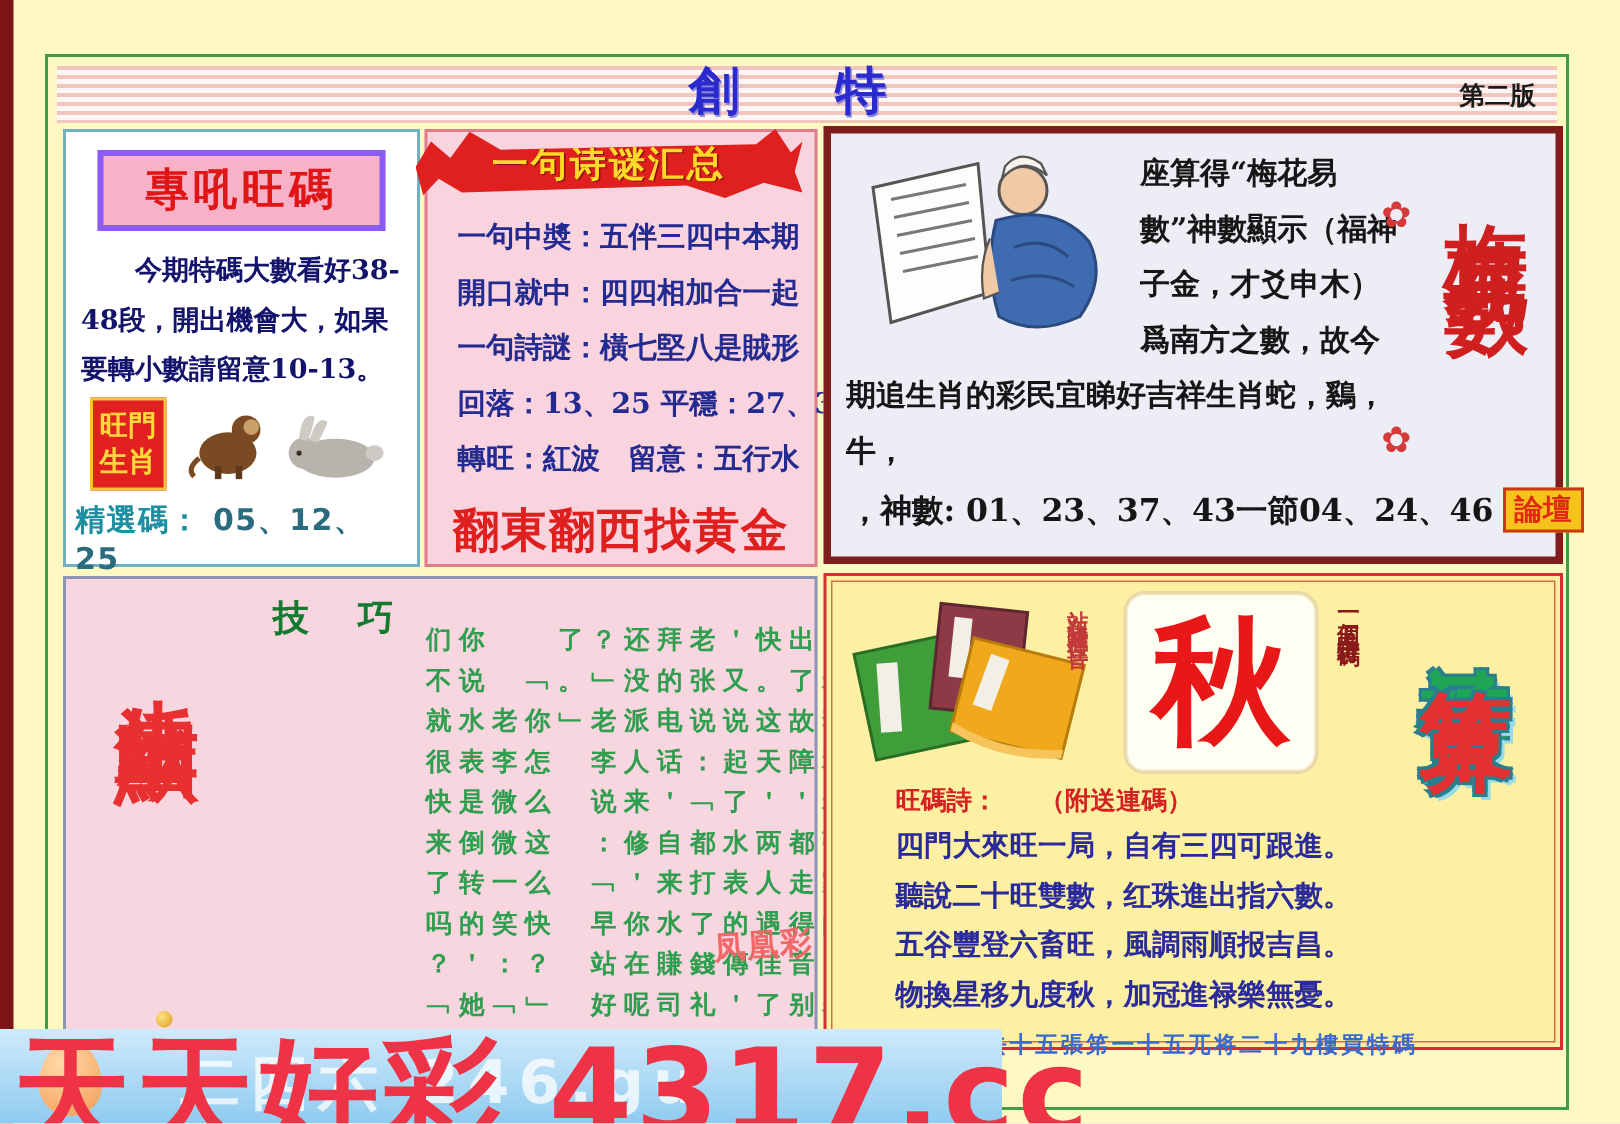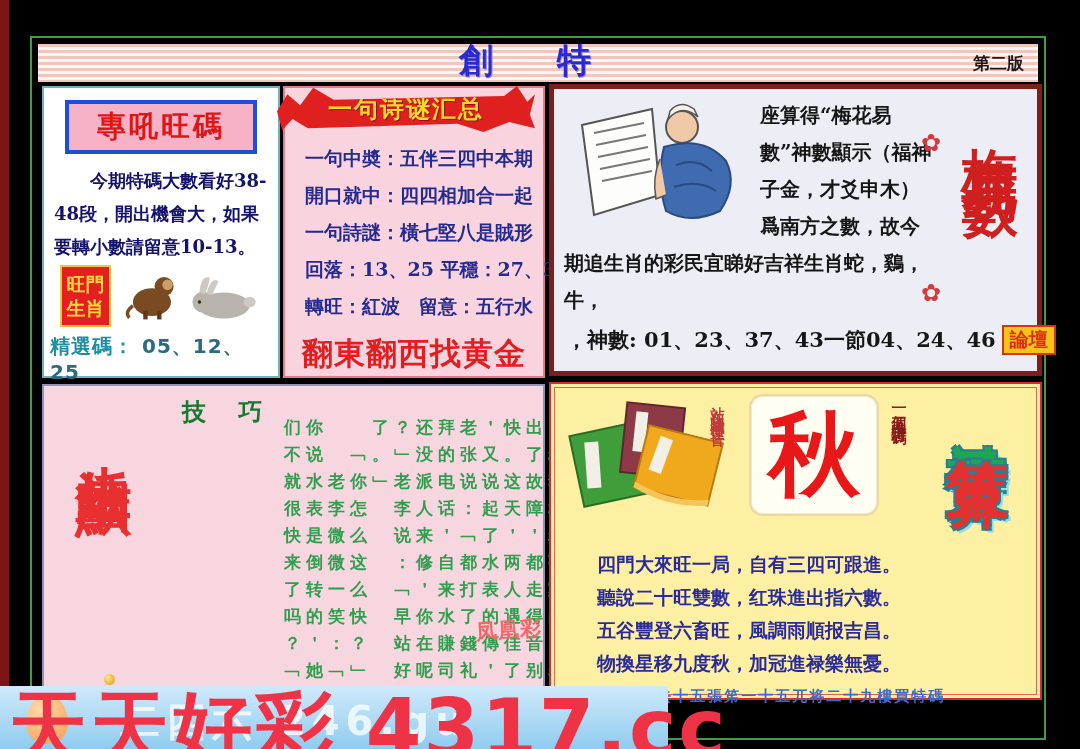--- a/index.html
+++ b/index.html
@@ -1,33 +1,33 @@
 <!DOCTYPE html>
 <html><head>
 <meta charset="utf-8">
 <style>
   html,body{margin:0;padding:0;background:#e8e8e8;}
-  .page{position:relative;width:1080px;height:749px;background:#000000;overflow:hidden;
+  .page{position:relative;width:1080px;height:749px;background:#fef9c3;overflow:hidden;
         font-family:"DejaVu Sans",sans-serif;}
   
   .left-strip{position:absolute;left:0;top:0;width:9px;height:749px;background:#7d1416;}
   .page-border{position:absolute;left:30px;top:36px;width:1016px;height:704px;
                border:2px solid #3f9d46;box-sizing:border-box;}
   
   .header-band{position:absolute;left:38px;top:44px;width:1000px;height:38px;
     background:repeating-linear-gradient(180deg,#f2c6bd 0 3px,#fdf6f4 3px 6px);}
   .masthead{position:absolute;left:0;right:0;top:-6px;text-align:center;
     font-family:"DejaVu Serif",serif;font-weight:bold;font-size:34px;color:#2a2ace;
     letter-spacing:26px;text-shadow:1px 1px 0 #8888dd;}
   .edition{position:absolute;right:14px;top:8px;font-size:17px;font-weight:bold;color:#1a1a1a;}
   
   .panel{position:absolute;box-sizing:border-box;}
   
   .p1{left:42px;top:86px;width:238px;height:292px;background:#ffffff;border:2px solid #6fb0c2;}
-  .p1-titlebox{margin:12px auto 6px;width:184px;border:4px solid #1d4ed8;background:#f7b2c8;
+  .p1-titlebox{margin:12px auto 6px;width:184px;border:4px solid #8b5cf6;background:#f7b2c8;
     text-align:center;padding:3px 0;}
   .p1-title{font-family:"DejaVu Serif",serif;font-weight:bold;font-size:29px;color:#e01515;letter-spacing:3px;}
   .p1-body{padding:4px 10px 0;font-family:"DejaVu Serif",serif;font-weight:bold;font-size:18px;
     color:#13136b;line-height:33px;text-indent:2em;}
   .p1-zodiac{display:flex;align-items:center;gap:8px;padding:2px 16px 0;}
   .stamp{width:58px;height:62px;background:#e32020;border:2px solid #f3c33a;box-sizing:border-box;
     display:flex;flex-direction:column;align-items:center;justify-content:center;}
   .stamp span{color:#ffd93a;font-weight:bold;font-size:19px;line-height:24px;font-family:"DejaVu Serif",serif;}
   .jingxuan{padding:6px 6px 0;}
   .jx-row1{font-weight:bold;font-size:20px;color:#1d8fa3;letter-spacing:1px;}
@@ -229,20 +229,24 @@
       <g transform="rotate(14 110 80)">
         <rect x="76" y="34" width="76" height="64" fill="#f0a81c" stroke="#b87c0e" stroke-width="2"></rect>
         <rect x="88" y="42" width="13" height="36" fill="#f2efe6" transform="rotate(6 94 60)"></rect>
         <path d="M76 92 Q116 104 152 92 L152 98 Q114 110 76 98 Z" fill="#f6c45a"></path>
       </g>
     </svg>
     <div class="p5-vnote-left">站在賺錢傳佳音</div>
     <div class="autumn-box">
       <span class="autumn-char">秋</span>
     </div>
+    <div class="p5-poemhead">
+      <span>旺碼詩：</span>
+      <span class="sub">（附送連碼）</span>
+    </div>
     <div class="p5-poem">
       <div class="poem-line">四門大來旺一局，自有三四可跟進。</div>
       <div class="poem-line">聽說二十旺雙數，红珠進出指六數。</div>
       <div class="poem-line">五谷豐登六畜旺，風調雨順报吉昌。</div>
       <div class="poem-line">物換星移九度秋，加冠進禄樂無憂。</div>
     </div>
     <div class="p5-pei">
       <span class="pei-label">配：</span>
       <span class="pei-text">砍残去十五張笫一十五兀将二十九樓買特碼</span>
     </div>

